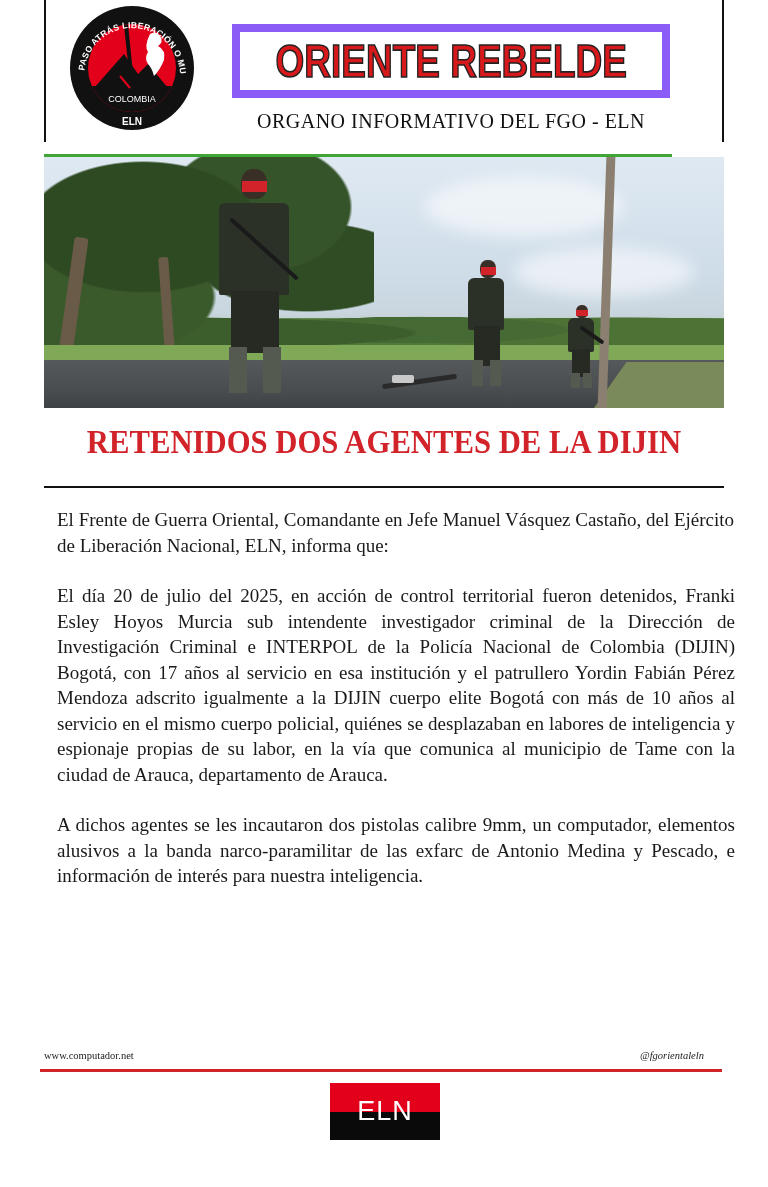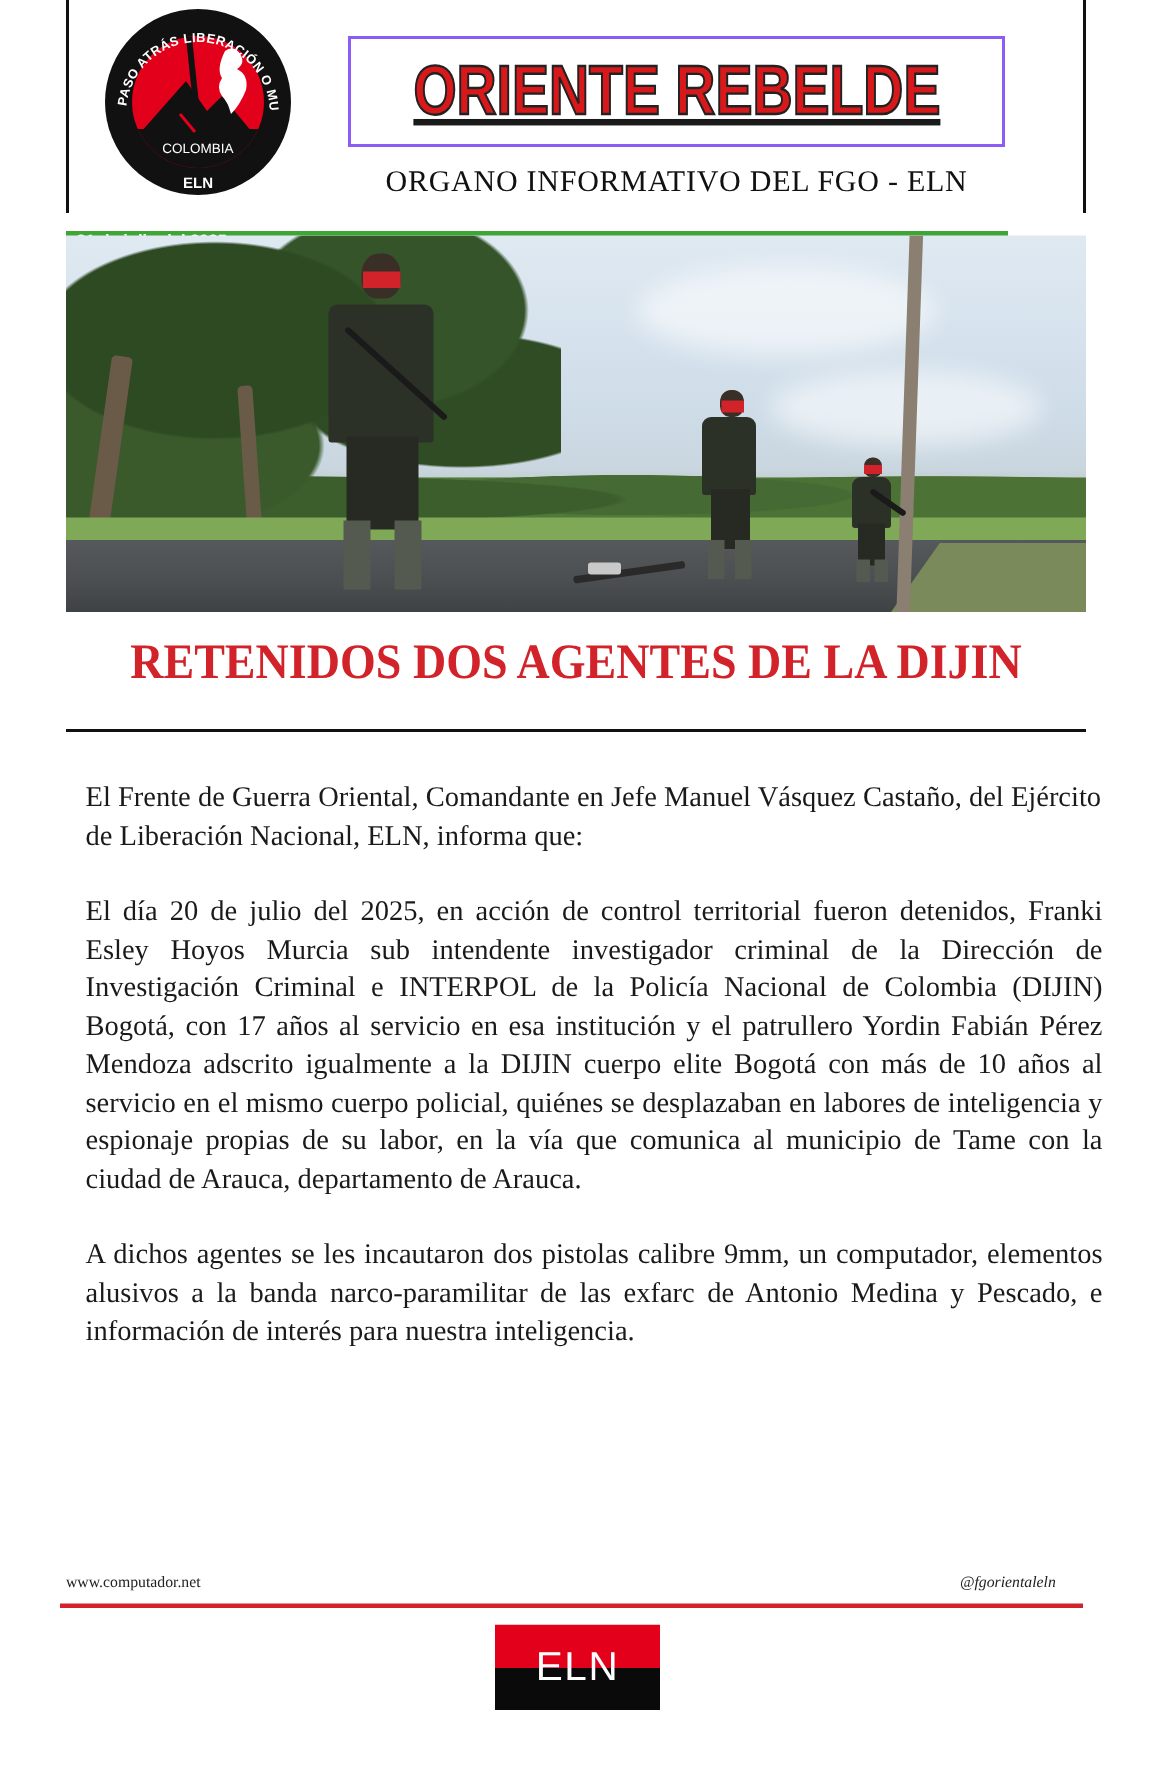--- a/index.html
+++ b/index.html
@@ -7,22 +7,22 @@
   body { position: relative; font-family: "Liberation Serif", "DejaVu Serif", serif; color: #1a1a1a; }
 
   
   .masthead {
     position: absolute; left: 44px; top: 0; width: 680px; height: 142px;
     border-left: 2px solid #111; border-right: 2px solid #111; background: #fff;
   }
   .logo { position: absolute; left: 22px; top: 4px; width: 128px; height: 128px; }
   .title-box {
     position: absolute; left: 186px; top: 24px; width: 438px; height: 74px;
-    border: 2px solid #8b5cf6; background: #fff;
-    display: flex; align-items: center; justify-content: center; text-decoration: underline;
+    border: 8px solid #8b5cf6; background: #fff;
+    display: flex; align-items: center; justify-content: center;
   }
   .title-text {
     font-family: "Liberation Sans", "DejaVu Sans", sans-serif;
     font-weight: 900; font-size: 43px; letter-spacing: 0px;
     color: #d7191c; transform: scaleX(0.86) scaleY(1.08);
     -webkit-text-stroke: 1.5px #222; white-space: nowrap;
   }
   .subtitle {
     position: absolute; left: 186px; top: 110px; width: 438px; text-align: center;
     font-family: "Liberation Serif", serif; font-size: 20px; letter-spacing: 0.5px; color: #111;
@@ -75,21 +75,21 @@
     font-family: "Liberation Serif", "DejaVu Serif", serif; font-size: 33px; color: #d2232a;
     letter-spacing: 0px; transform: scaleX(0.93);
   }
   .headline-rule { position: absolute; left: 44px; top: 486px; width: 680px; height: 2px; background: #111; }
 
   
   .article {
     position: absolute; left: 57px; top: 507px; width: 678px;
     font-family: "Liberation Serif", "DejaVu Serif", serif; font-size: 19px; line-height: 25.5px; color: #1a1a1a;
   }
-  .article p { margin-bottom: 25px; text-align: justify; margin-top: 12px; }
+  .article p { margin-bottom: 25px; text-align: justify; }
   .article p.lead { text-align: left; }
 
   
   .footer-url, .footer-handle {
     position: absolute; top: 1050px; font-family: "Liberation Serif", serif; font-size: 10.5px; color: #222;
   }
   .footer-url { left: 44px; }
   .footer-handle { left: 640px; font-style: italic; }
   .footer-rule { position: absolute; left: 40px; top: 1069px; width: 682px; height: 3px; background: #d2232a; }
 

